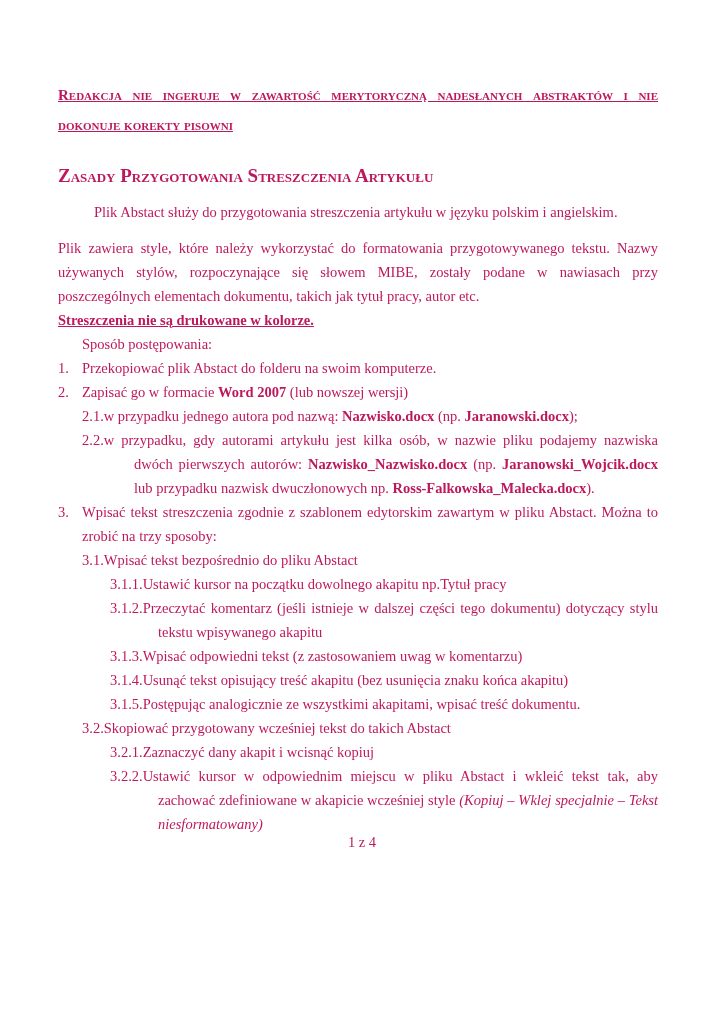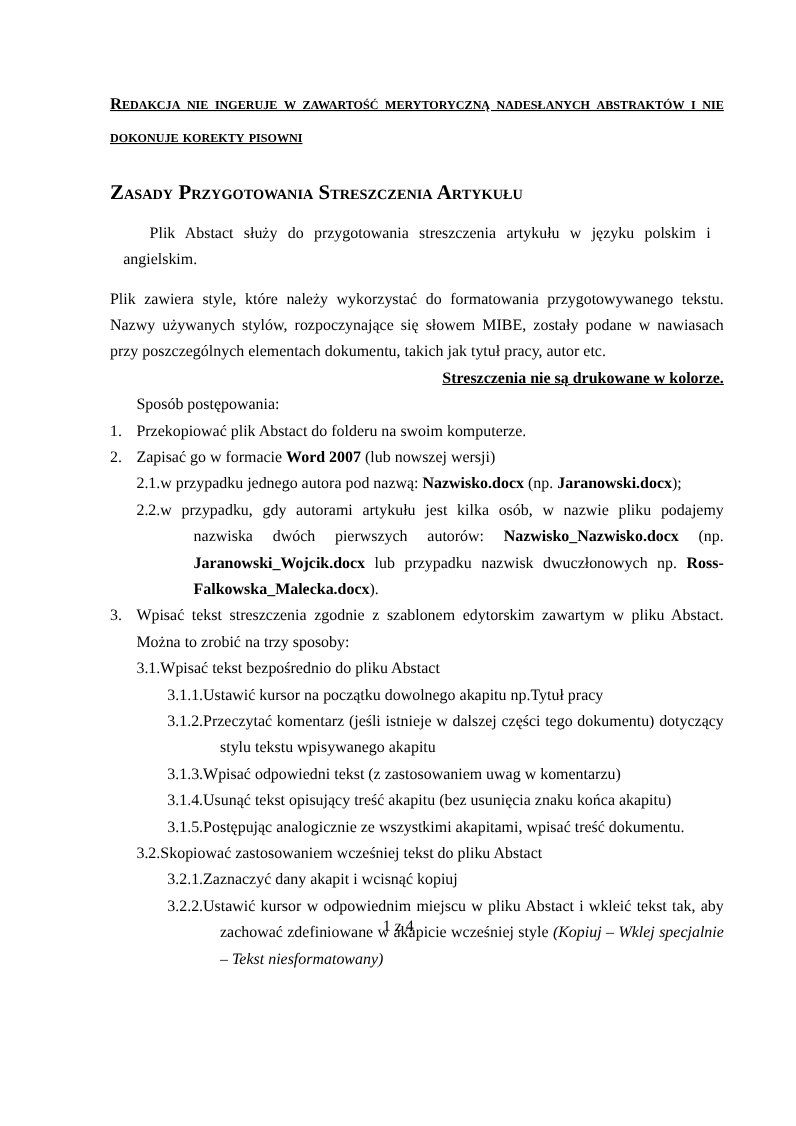--- a/index.html
+++ b/index.html
@@ -5,25 +5,25 @@
 <style>
   * { box-sizing: border-box; }
   html, body { margin: 0; padding: 0; background: #ffffff; }
 
   .page {
     position: relative;
     width: 724px;
     height: 884px;
     margin: 0 auto;
     background: #ffffff;
-    color: #000000;
+    color: #be185d;
     font-family: "Liberation Serif", serif;
     font-size: 14.5px;
     line-height: 24px;
-    padding: 80px 66px 0 100px;
+    padding: 80px 66px 0 58px;
     overflow: hidden;
   }
 
   
   .notice {
     font-weight: bold;
     font-variant: small-caps;
     text-decoration: underline;
     text-align: justify;
     font-size: 15px;
@@ -34,21 +34,21 @@
   .section-heading {
     font-weight: bold;
     font-variant: small-caps;
     font-size: 19px;
     line-height: 24px;
     margin: 0 0 0 0;
   }
 
   .p-indent   { margin: 12px; text-indent: 24px; text-align: justify; }
   .p-justify  { margin: 0; text-align: justify; }
-  .note-bold  { margin: 0; font-weight: bold; text-decoration: underline; text-align: right; }
+  .note-bold  { margin: 0; font-weight: bold; text-decoration: underline; }
 
   .proc-title {
     font-family: "Liberation Sans", sans-serif;
     font-weight: bold;
     font-size: 15px;
     line-height: 30px;
     text-align: center;
     margin: 6px 0 2px 0;
   }
 
@@ -110,20 +110,20 @@
       <div class="li l1">
         <span class="num">3.</span>
         <span class="content"><span>Wpisać tekst streszczenia zgodnie z szablonem edytorskim zawartym w pliku Abstact. Można to zrobić na trzy sposoby:</span></span>
       </div>
       <div class="li l2"><span class="num">3.1.</span><span class="content"><span>Wpisać tekst bezpośrednio do pliku Abstact</span></span></div>
       <div class="li l3"><span class="num">3.1.1.</span><span class="content"><span>Ustawić kursor na początku dowolnego akapitu np.Tytuł pracy</span></span></div>
       <div class="li l3"><span class="num">3.1.2.</span><span class="content"><span>Przeczytać komentarz (jeśli istnieje w dalszej części tego dokumentu) dotyczący stylu tekstu wpisywanego akapitu</span></span></div>
       <div class="li l3"><span class="num">3.1.3.</span><span class="content"><span>Wpisać odpowiedni tekst (z zastosowaniem uwag w komentarzu)</span></span></div>
       <div class="li l3"><span class="num">3.1.4.</span><span class="content"><span>Usunąć tekst opisujący treść akapitu (bez usunięcia znaku końca akapitu)</span></span></div>
       <div class="li l3"><span class="num">3.1.5.</span><span class="content"><span>Postępując analogicznie ze wszystkimi akapitami, wpisać treść dokumentu.</span></span></div>
-      <div class="li l2"><span class="num">3.2.</span><span class="content"><span>Skopiować zastosowaniem wcześniej tekst do pliku Abstact</span></span></div>
+      <div class="li l2"><span class="num">3.2.</span><span class="content"><span>Skopiować przygotowany wcześniej tekst do takich Abstact</span></span></div>
       <div class="li l3"><span class="num">3.2.1.</span><span class="content"><span>Zaznaczyć dany akapit i wcisnąć kopiuj</span></span></div>
       <div class="li l3"><span class="num">3.2.2.</span><span class="content"><span>Ustawić kursor w odpowiednim miejscu w pliku Abstact i wkleić tekst tak, aby zachować zdefiniowane w akapicie wcześniej style </span><span class="i">(Kopiuj – Wklej specjalnie – Tekst niesformatowany)</span></span></div>
     </div>
 
   <div class="footer">1 z 4</div>
 
 </div>
 
 </body></html>

